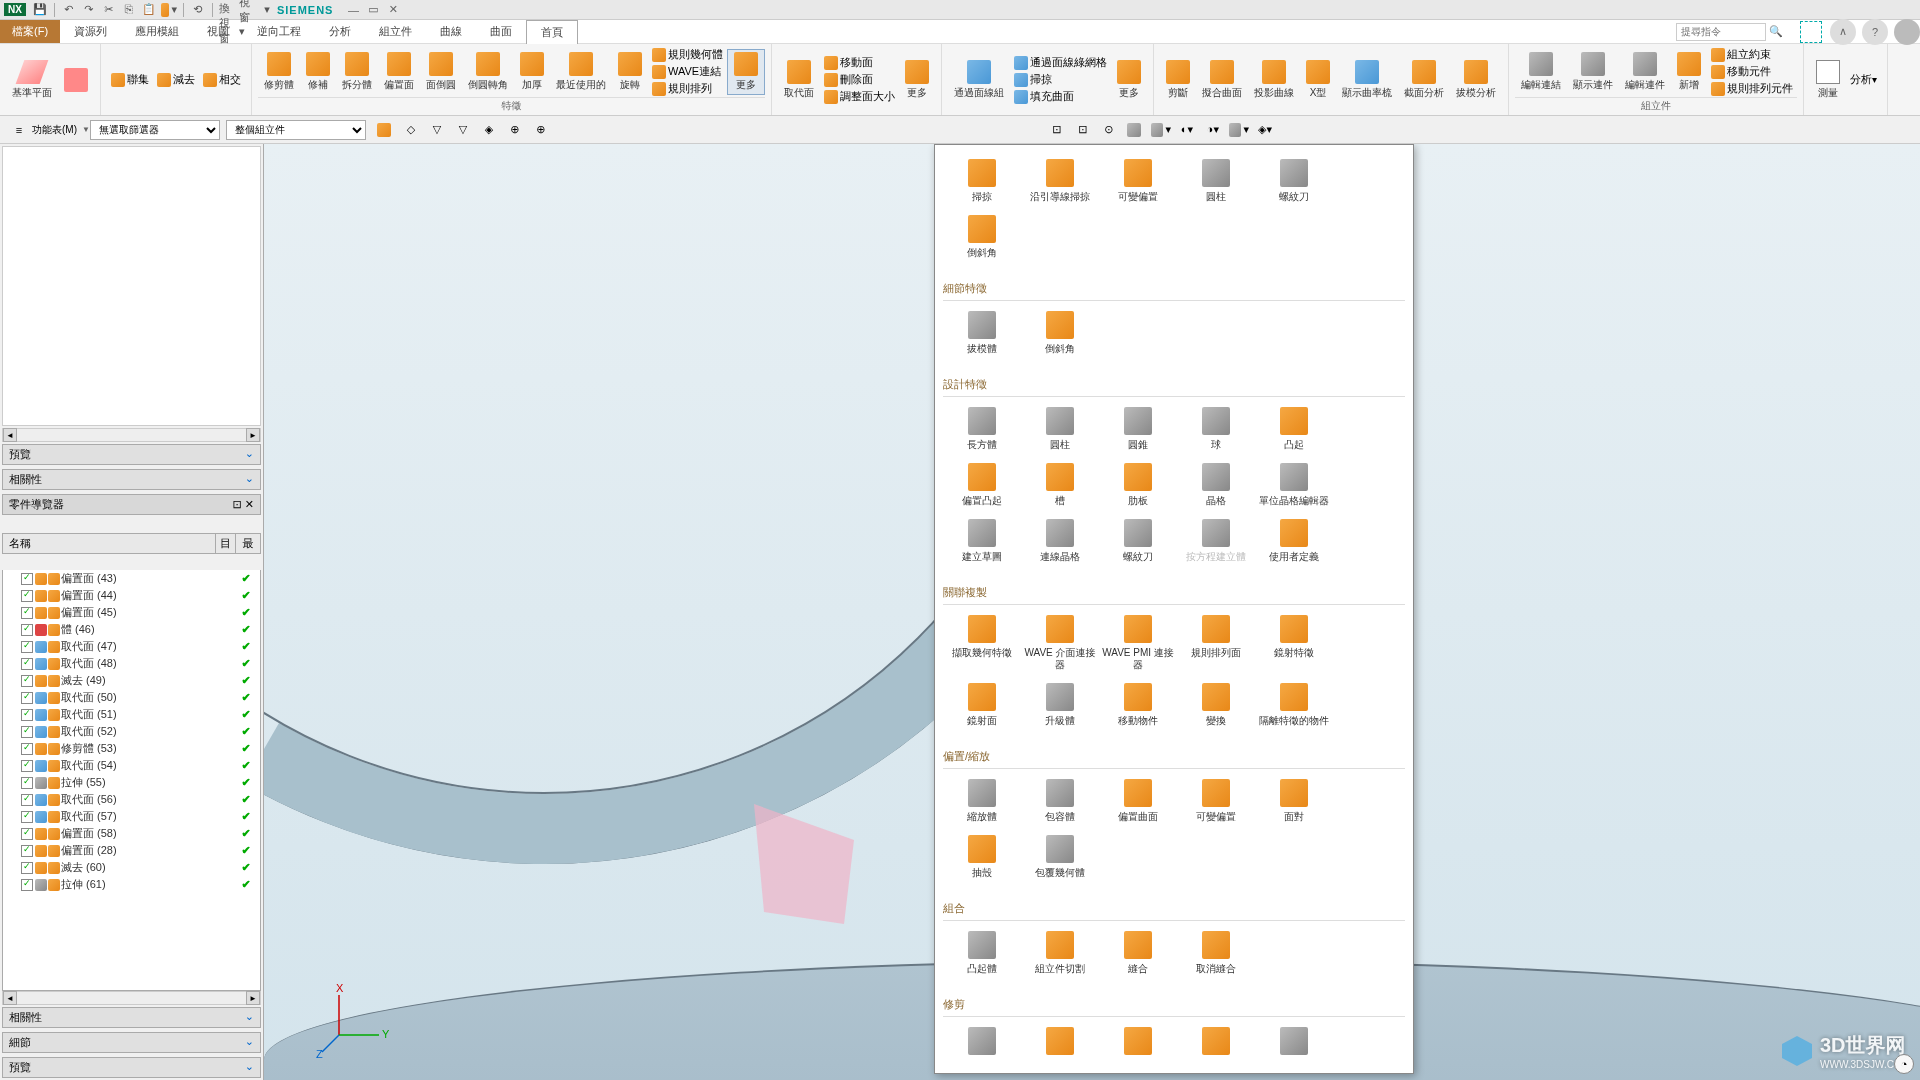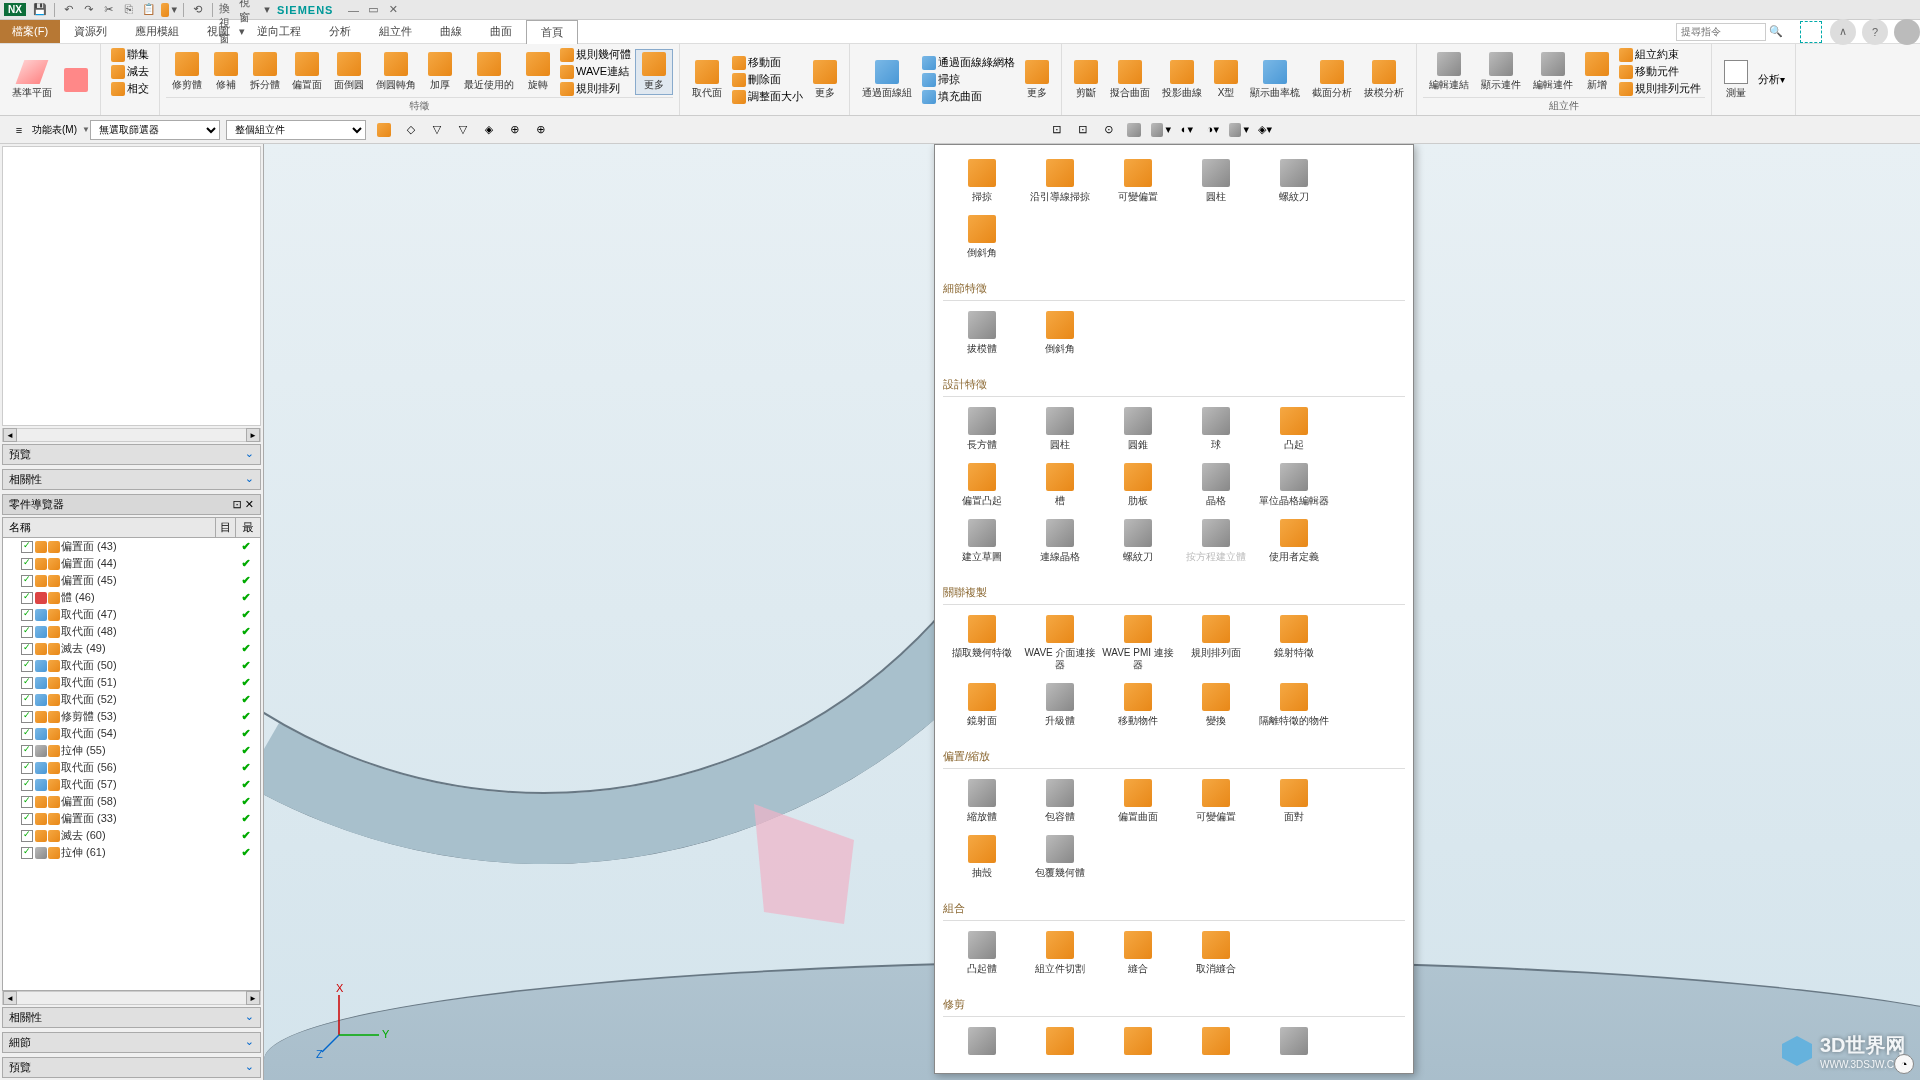--- a/index.html
+++ b/index.html
@@ -34,21 +34,21 @@
 .sb-label{font-size:10px;margin-right:4px}
 .sb-select{border:1px solid #aaa;height:20px;font-size:10px;padding:0 4px;margin-right:6px;background:#fff}
 .sb-icon{width:22px;height:22px;margin:0 2px;display:inline-flex;align-items:center;justify-content:center;cursor:pointer;border:1px solid transparent}
 .main{display:flex;height:calc(1080px - 144px)}
 .left-panel{width:264px;background:#f0f0f0;display:flex;flex-direction:column;border-right:1px solid #aaa}
 .lp-top{height:280px;background:#fff;margin:2px;border:1px solid #ccc;overflow:hidden}
 .lp-scroll{height:14px;background:#eee;display:flex;align-items:center;border:1px solid #ccc;margin:0 2px}
 .lp-section{background:#e0e0e0;border:1px solid #aaa;padding:2px 6px;margin:2px;display:flex;justify-content:space-between;cursor:pointer}
 .lp-chevron{color:#0066cc}
 .part-nav-hdr{background:#d8d8d8;padding:2px 6px;display:flex;align-items:center;justify-content:space-between;border:1px solid #aaa;margin:2px}
-.part-nav-cols{display:flex;background:#e8e8e8;border:1px solid #aaa;margin:0 2px;font-size:10px}
+.part-nav-cols{display:flex;background:#e8e8e8;border:1px solid #aaa;margin:16px 2px;font-size:10px}
 .pn-col1{flex:1;padding:2px 6px;border-right:1px solid #aaa}
 .pn-col2{width:20px;padding:2px;border-right:1px solid #aaa;text-align:center}
 .pn-col3{width:24px;padding:2px;text-align:center}
 .tree{flex:1;overflow-y:auto;background:#fff;margin:0 2px;border:1px solid #aaa;border-top:none}
 .tree-row{display:flex;align-items:center;padding:1px 4px;font-size:11px}
 .tree-cb{width:12px;height:12px;border:1px solid #888;margin-right:2px;background:#fff;position:relative}
 .tree-cb::after{content:"✓";color:#0a0;font-size:9px;position:absolute;top:-2px;left:1px}
 .tree-ico1{width:12px;height:12px;margin-right:1px}
 .tree-txt{flex:1;color:#333}
 .tree-mark{width:20px;text-align:center;color:#0a0;font-weight:bold}
@@ -126,21 +126,21 @@
       <div class="ribbon-btn">
           <span class="ico" style="background:linear-gradient(135deg,#fcc,#f88);transform:skew(-20deg)"></span>
           <span class="ribbon-label">基準平面</span>
         </div>
       <div class="ribbon-btn">
           <span class="ico" style="background:#f88;border-radius:2px"></span>
         </div>
     </div>
   </div>
   <div class="ribbon-group">
-    <div class="ribbon-row" style="flex-direction:column;align-items:center">
+    <div class="ribbon-row" style="flex-direction:row;align-items:center">
       <div class="ribbon-btn-sm">
           <span class="ico-sm cube-o"></span>
           <span>聯集</span>
         </div>
       <div class="ribbon-btn-sm">
           <span class="ico-sm cube-o"></span>
           <span>減去</span>
         </div>
       <div class="ribbon-btn-sm">
           <span class="ico-sm cube-o"></span>
@@ -519,21 +519,21 @@
       <span class="tree-ico1 cube-o" style=""></span>
       <span class="tree-ico1 cube-o"></span>
       <span class="tree-txt">偏置面 (58)</span>
       <span class="tree-mark">✔</span>
     </div>
         <div class="tree-row">
       <span style="width:14px"></span>
       <span class="tree-cb"></span>
       <span class="tree-ico1 cube-o" style=""></span>
       <span class="tree-ico1 cube-o"></span>
-      <span class="tree-txt">偏置面 (33)</span>
+      <span class="tree-txt">偏置面 (28)</span>
       <span class="tree-mark">✔</span>
     </div>
         <div class="tree-row">
       <span style="width:14px"></span>
       <span class="tree-cb"></span>
       <span class="tree-ico1 cube-o" style=""></span>
       <span class="tree-ico1 cube-o"></span>
       <span class="tree-txt">滅去 (60)</span>
       <span class="tree-mark">✔</span>
     </div>

